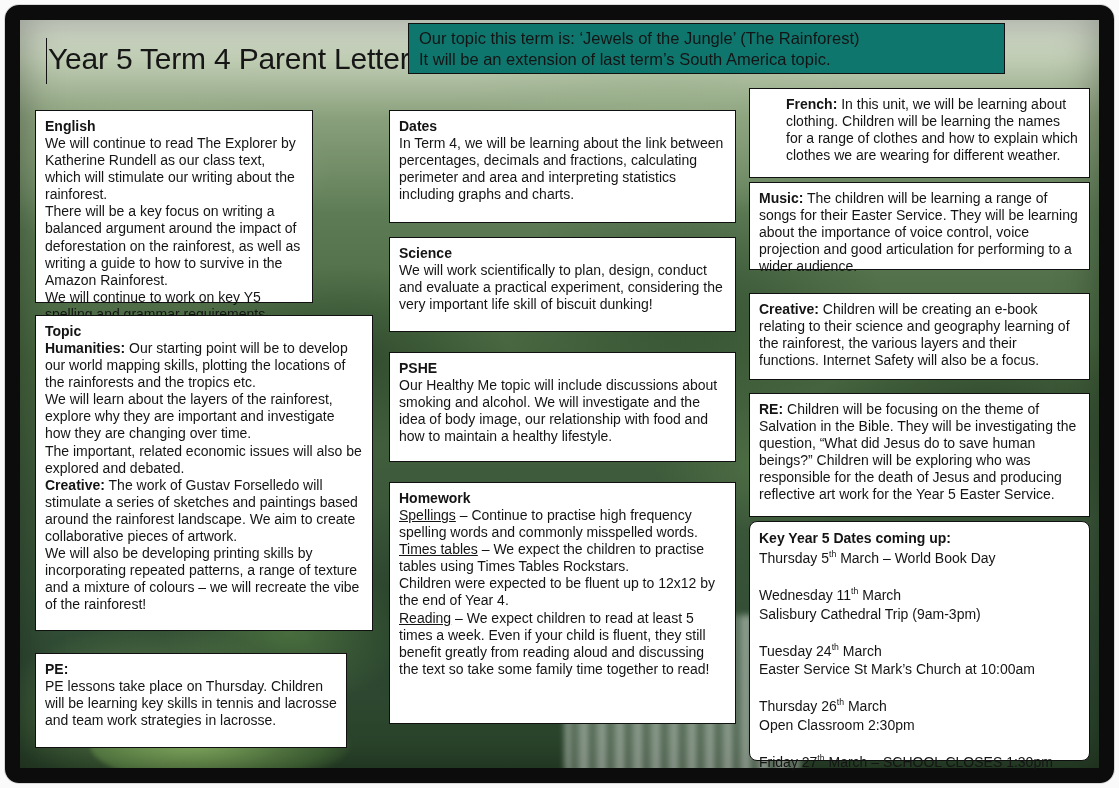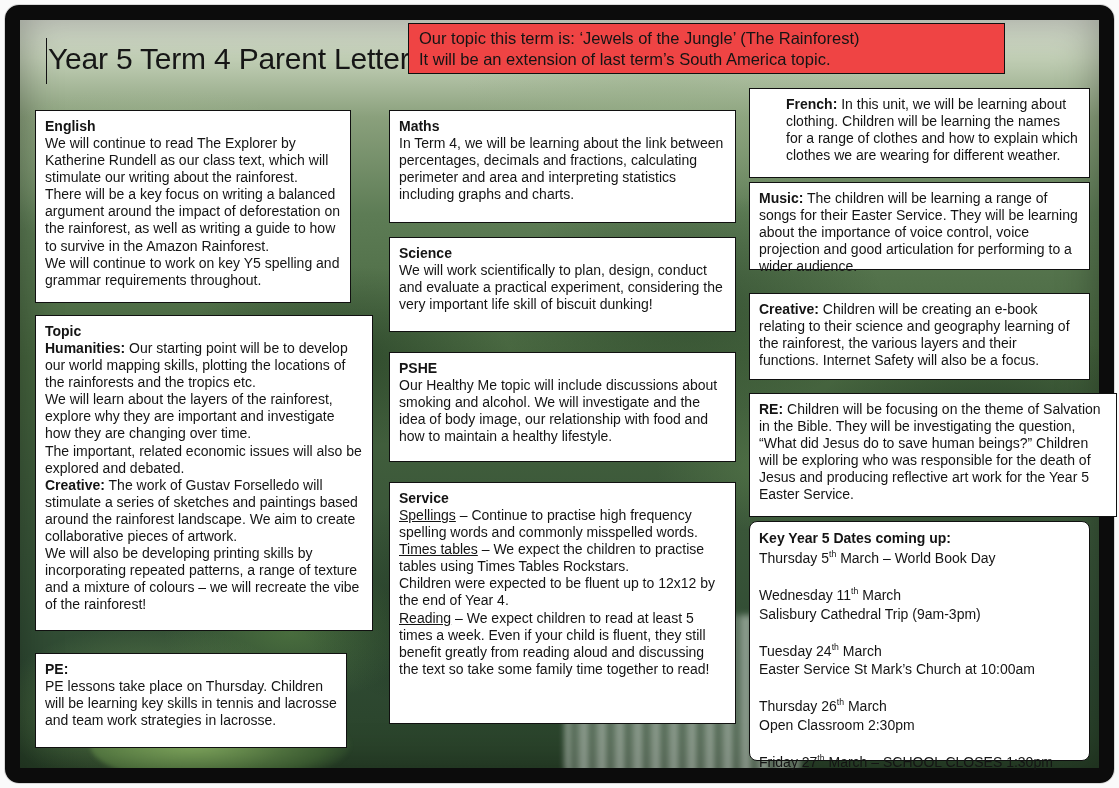--- a/index.html
+++ b/index.html
@@ -57,35 +57,35 @@
     border:1.5px solid #101010;padding:7px 9px 6px 9px;
     font-size:14px;line-height:1.22;color:#141414;
   }
   .box .hd{font-weight:bold;}
   .box b{font-weight:bold;}
   .box u{text-decoration:underline;}
   sup{font-size:62%;line-height:0;}
   
   .banner{
     position:absolute;left:408px;top:23px;width:597px;height:51px;
-    box-sizing:border-box;background:#ef4444;border:1.5px solid #101010;
+    box-sizing:border-box;background:#0f766e;border:1.5px solid #101010;
     padding:4px 10px;font-size:16.5px;line-height:1.25;color:#141414;
   }
   
-  .b-english   {left:35px;  top:110px; width:316px; height:193px;}
+  .b-english   {left:35px;  top:110px; width:278px; height:193px;}
   .b-topic     {left:35px;  top:315px; width:338px; height:316px;}
   .b-pe        {left:35px;  top:653px; width:312px; height:95px;}
   .b-maths     {left:389px; top:110px; width:347px; height:113px;}
   .b-science   {left:389px; top:237px; width:347px; height:95px;}
   .b-pshe      {left:389px; top:352px; width:347px; height:110px;}
   .b-homework  {left:389px; top:482px; width:347px; height:242px;}
   .b-french    {left:749px; top:88px;  width:341px; height:90px;padding-left:36px;}
   .b-music     {left:749px; top:182px; width:341px; height:88px;}
   .b-computing {left:749px; top:293px; width:341px; height:87px;}
-  .b-re        {left:749px; top:393px; width:368px; height:124px;}
+  .b-re        {left:749px; top:393px; width:341px; height:124px;}
   .b-dates     {left:749px; top:521px; width:341px; height:240px; line-height:1.32;border-radius:8px;}
   .b-dates .hd{margin-bottom:2px;}
 </style>
 </head>
 <body>
 
 <div class="page">
   <div class="frame">
     <div class="jungle"></div>
     <div class="waterfall"></div>
@@ -108,36 +108,36 @@
     <div class="hd">Topic</div>
     <div><b>Humanities:</b> Our starting point will be to develop our world mapping skills, plotting the locations of the rainforests and the tropics etc.<br>We will learn about the layers of the rainforest, explore why they are important and investigate how they are changing over time.<br>The important, related economic issues will also be explored and debated.<br><b>Creative:</b> The work of Gustav Forselledo will stimulate a series of sketches and paintings based around the rainforest landscape. We aim to create collaborative pieces of artwork.<br>We will also be developing printing skills by incorporating repeated patterns, a range of texture and a mixture of colours – we will recreate the vibe of the rainforest!</div>
   </div>
 
   <div class="box b-pe">
     <div class="hd">PE:</div>
     <div>PE lessons take place on Thursday. Children will be learning key skills in tennis and lacrosse and team work strategies in lacrosse.</div>
   </div>
 
   <div class="box b-maths">
-    <div class="hd">Maths</div>
+    <div class="hd">Dates</div>
     <div>In Term 4, we will be learning about the link between percentages, decimals and fractions, calculating perimeter and area and interpreting statistics including graphs and charts.</div>
   </div>
 
   <div class="box b-pshe">
     <div class="hd">PSHE</div>
     <div>Our Healthy Me topic will include discussions about smoking and alcohol. We will investigate and the idea of body image, our relationship with food and how to maintain a healthy lifestyle.</div>
   </div>
 
   <div class="box b-science">
     <div class="hd">Science</div>
     <div>We will work scientifically to plan, design, conduct and evaluate a practical experiment, considering the very important life skill of biscuit dunking!</div>
   </div>
 
   <div class="box b-homework">
-    <div class="hd">Service</div>
+    <div class="hd">Homework</div>
     <div><u>Spellings</u> – Continue to practise high frequency spelling words and commonly misspelled words.<br><u>Times tables</u> – We expect the children to practise tables using Times Tables Rockstars.<br>Children were expected to be fluent up to 12x12 by the end of Year 4.<br><u>Reading</u> – We expect children to read at least 5 times a week. Even if your child is fluent, they still benefit greatly from reading aloud and discussing the text so take some family time together to read!</div>
   </div>
 
   <div class="box b-french">
     <div><b>French:</b> In this unit, we will be learning about clothing. Children will be learning the names for a range of clothes and how to explain which clothes we are wearing for different weather.</div>
   </div>
 
   <div class="box b-music">
     <div><b>Music:</b> The children will be learning a range of songs for their Easter Service. They will be learning about the importance of voice control, voice projection and good articulation for performing to a wider audience.</div>
   </div>

